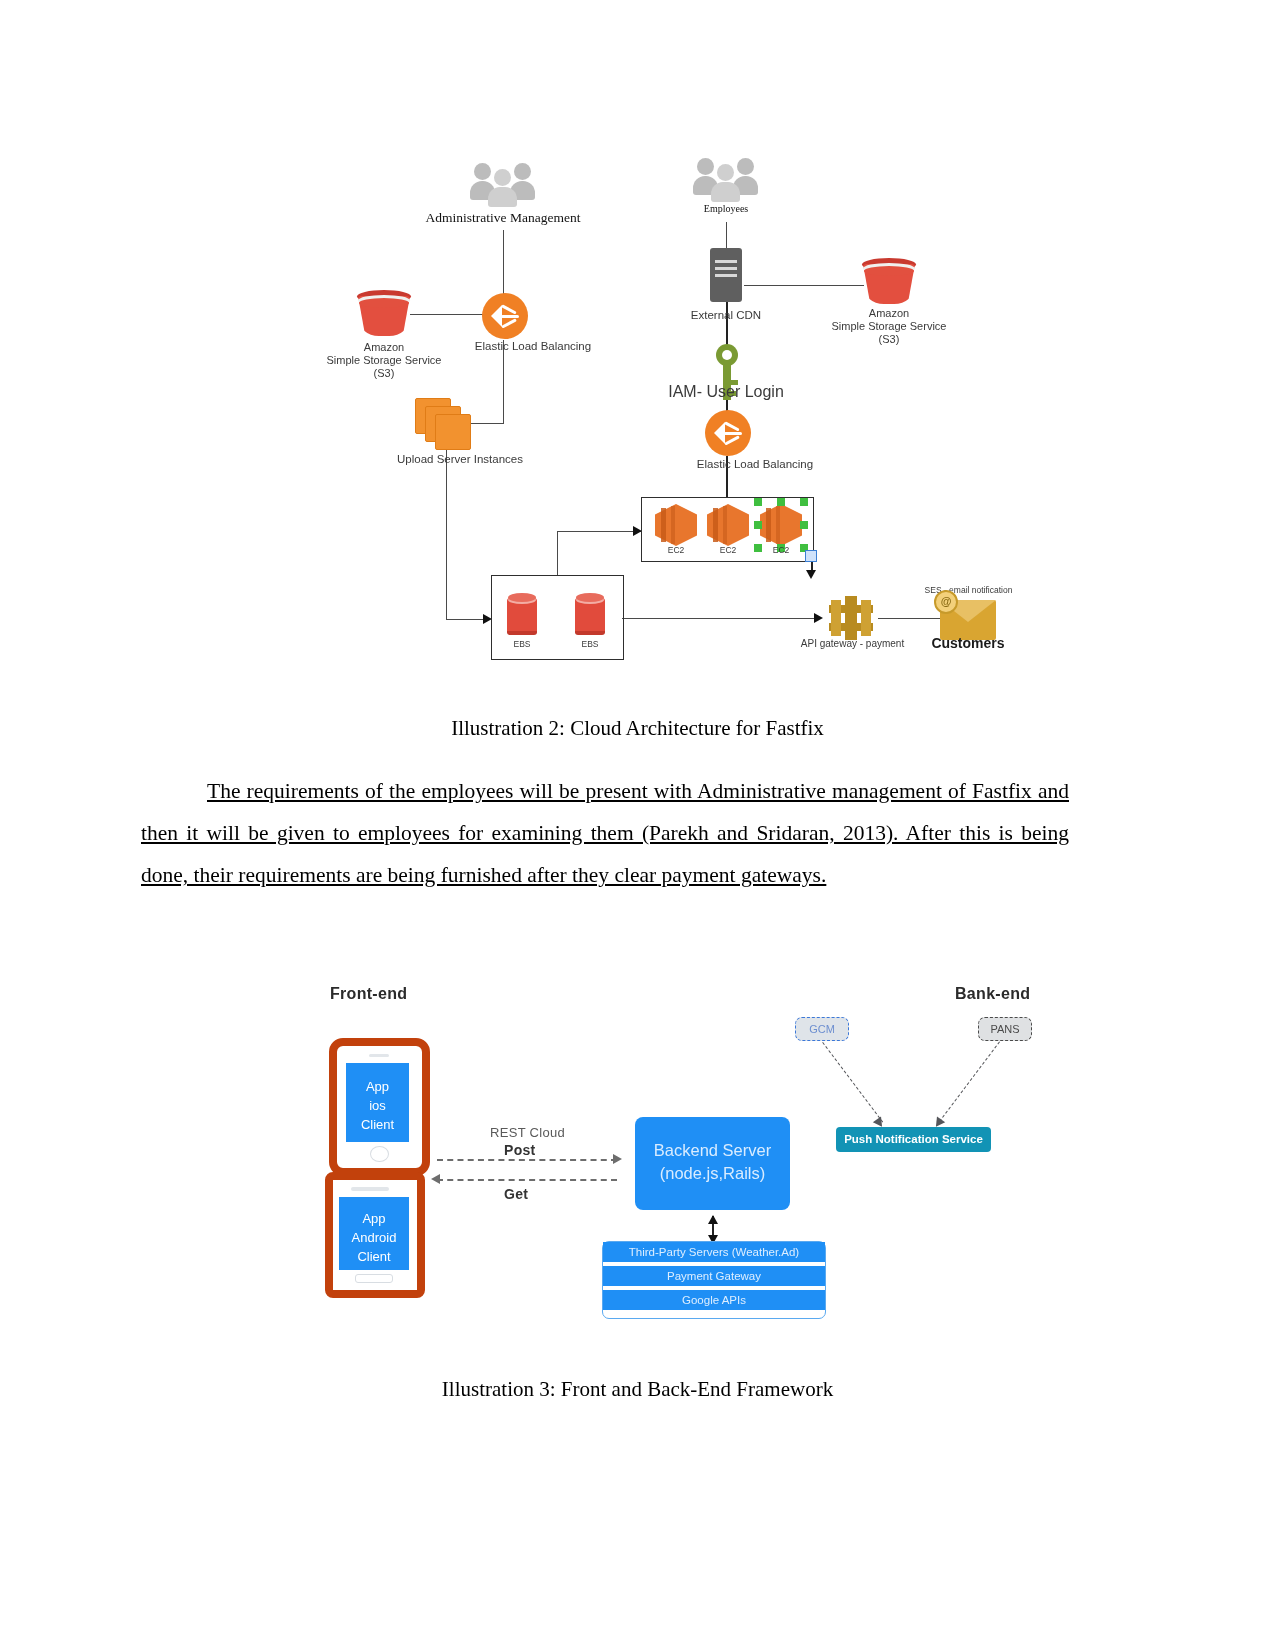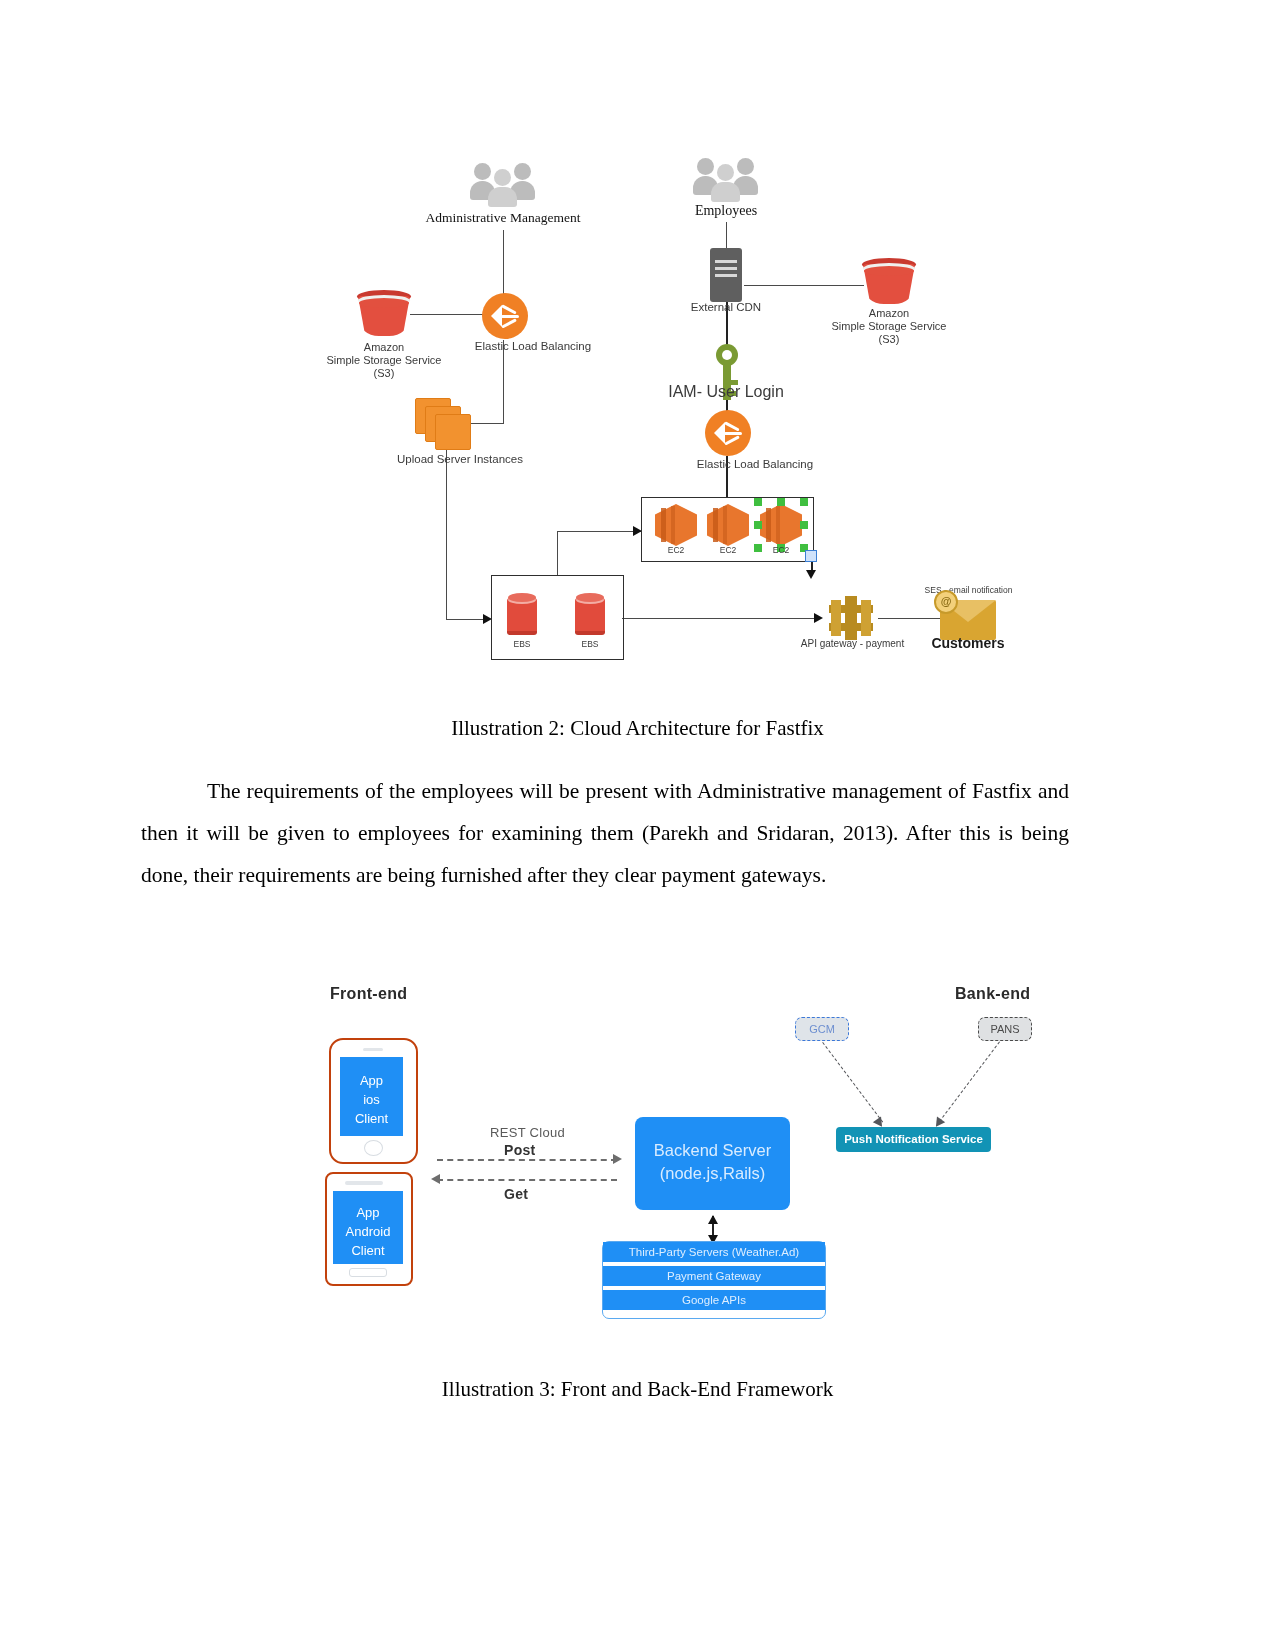--- a/index.html
+++ b/index.html
@@ -81,26 +81,26 @@
   
   .env{position:relative;width:56px;height:40px;}
   .env .bd{position:absolute;inset:0;background:#d9a531;border-radius:2px;}
   .env .fl{position:absolute;left:0;top:0;width:0;height:0;border-left:28px solid transparent;border-right:28px solid transparent;border-top:22px solid #e8c064;}
   .env .at{position:absolute;left:-6px;top:-10px;width:20px;height:20px;border-radius:50%;background:#f3d07a;border:2px solid #c79a2a;color:#8a6b14;font:bold 11px "Liberation Sans",sans-serif;text-align:center;line-height:18px;}
 
   .boxline{position:absolute;border:1.6px solid #2e2e2e;background:transparent;}
 
   
   .caption{position:absolute;width:100%;text-align:center;font-family:"Liberation Serif",serif;font-size:21px;color:#000;}
-  .para{position:absolute;font-family:"Liberation Serif",serif;font-size:21.5px;line-height:42px;color:#000;text-align:justify;}
+  .para{position:absolute;font-family:"Liberation Serif",serif;font-size:21.5px;line-height:42px;color:#000;text-align:justify;text-decoration:underline;}
   .para .ind{display:inline-block;width:66px;}
 
   
   .d2 .hdr{position:absolute;font-family:"Liberation Sans",sans-serif;font-weight:bold;font-size:16px;color:#2b2b2b;letter-spacing:.3px;}
-  .phone{position:absolute;background:#fff;border:2px solid #c2410c;border-radius:14px;}
+  .phone{position:absolute;background:#fff;border:8px solid #c2410c;border-radius:14px;}
   .phone .scr{position:absolute;background:#1f8ff5;color:#fff;font-family:"Liberation Sans",sans-serif;text-align:center;}
   .phone .spk{position:absolute;background:#e2e6ea;border-radius:3px;}
   .phone .hm{position:absolute;border:1.6px solid #d8dde2;border-radius:50%;}
   .phone .hm2{position:absolute;border:1.5px solid #d8dde2;border-radius:3px;}
 
   .dash{position:absolute;border-top:2px dashed #6d6d6d;height:0;}
   .dashArrowR{position:absolute;width:0;height:0;border-top:5px solid transparent;border-bottom:5px solid transparent;border-left:9px solid #6d6d6d;}
   .dashArrowL{position:absolute;width:0;height:0;border-top:5px solid transparent;border-bottom:5px solid transparent;border-right:9px solid #6d6d6d;}
 
   .bsrv{position:absolute;background:#1f8ff5;border-radius:8px;color:#d9ecff;font-family:"Liberation Sans",sans-serif;text-align:center;}
@@ -170,21 +170,21 @@
     <div class="node" style="left:693px;top:150px;">
       <div class="people">
         <i class="ph" style="left:4px;top:8px;width:17px;height:17px;"></i>
         <i class="pb" style="left:0px;top:26px;width:25px;height:19px;"></i>
         <i class="ph" style="left:44px;top:8px;width:17px;height:17px;"></i>
         <i class="pb" style="left:40px;top:26px;width:25px;height:19px;"></i>
         <i class="ph" style="left:24px;top:14px;width:17px;height:17px;background:#cfcfcf;"></i>
         <i class="pb" style="left:18px;top:32px;width:29px;height:20px;background:#cfcfcf;"></i>
       </div>
     </div>
-    <div class="lbl serif" style="left:666px;top:203px;width:120px;font-size:14px;">Employees</div>
+    <div class="lbl serif" style="left:666px;top:203px;width:120px;font-size:10px;">Employees</div>
 
     <div class="node" style="left:357px;top:290px;">
       <div class="bucket">
         <div class="rim"></div>
           <div class="body"></div>
           <div class="rim2"></div>
           <div class="rim3"></div>
       </div>
     </div>
     <div class="lbl" style="left:324px;top:341px;width:120px;font-size:11px;">Amazon</div>
@@ -201,21 +201,21 @@
     </div>
     <div class="lbl" style="left:443px;top:340px;width:180px;font-size:11.5px;">Elastic Load Balancing</div>
 
     <div class="node" style="left:710px;top:248px;">
       <div class="srv">
         <s style="top:12px;"></s>
           <s style="top:19px;"></s>
           <s style="top:26px;"></s>
       </div>
     </div>
-    <div class="lbl" style="left:666px;top:301px;width:120px;font-size:11.5px;">External CDN</div>
+    <div class="lbl" style="left:666px;top:309px;width:120px;font-size:11.5px;">External CDN</div>
 
     <div class="node" style="left:862px;top:258px;">
       <div class="bucket">
         <div class="rim"></div>
           <div class="body"></div>
           <div class="rim2"></div>
           <div class="rim3"></div>
       </div>
     </div>
     <div class="lbl" style="left:829px;top:307px;width:120px;font-size:11px;">Amazon</div>

